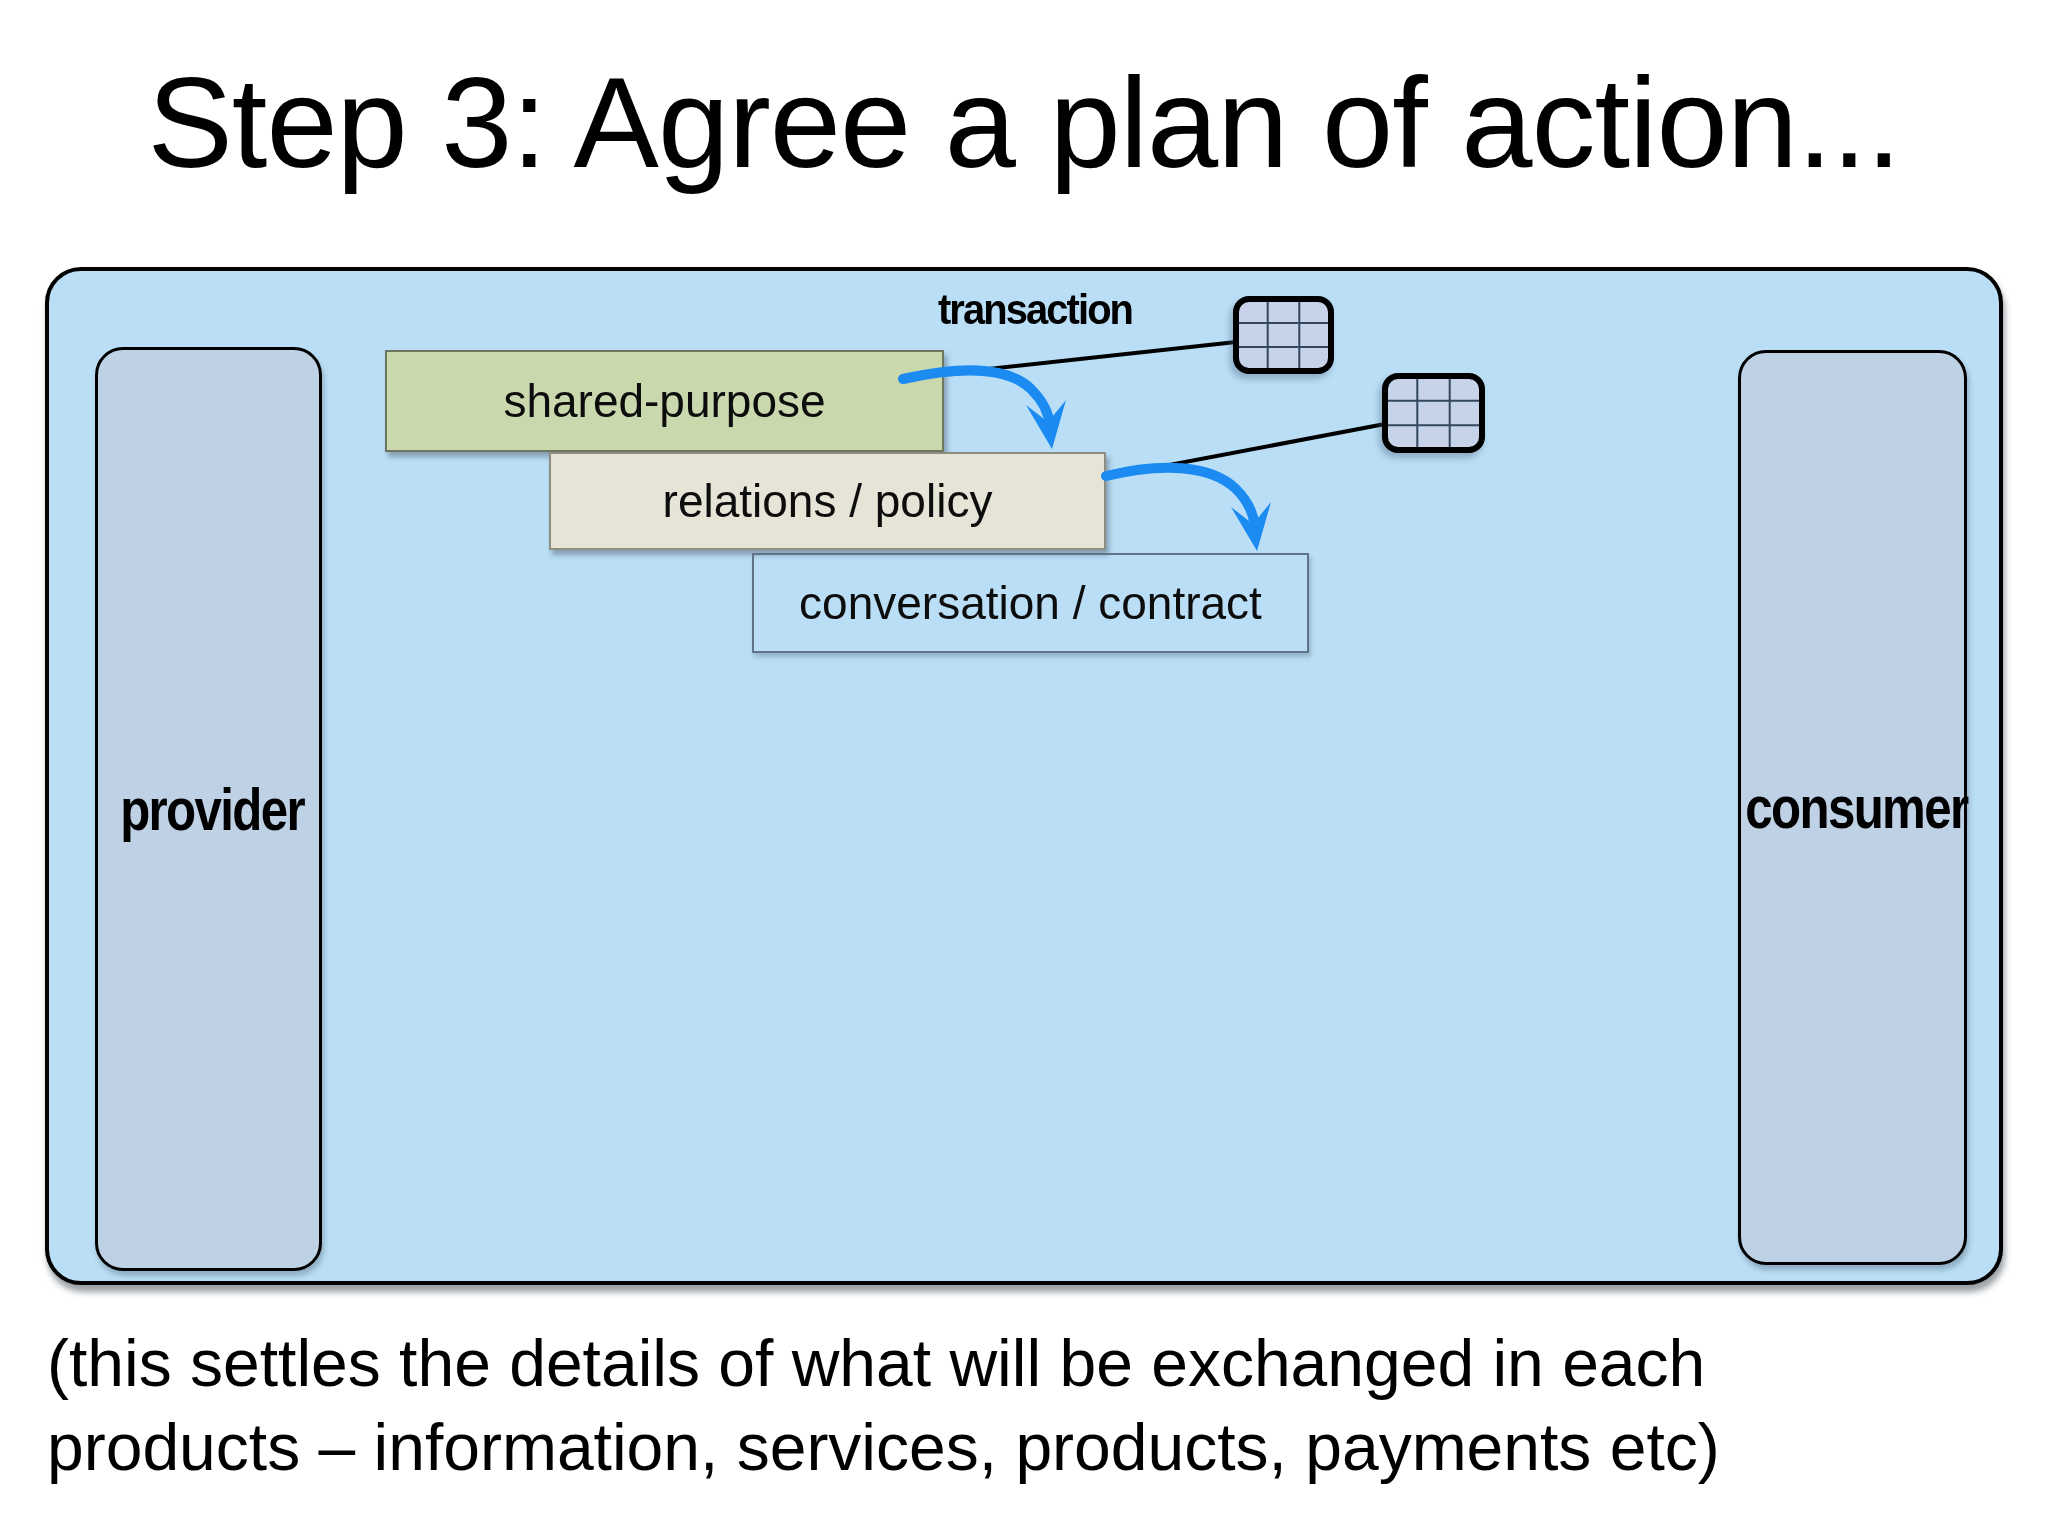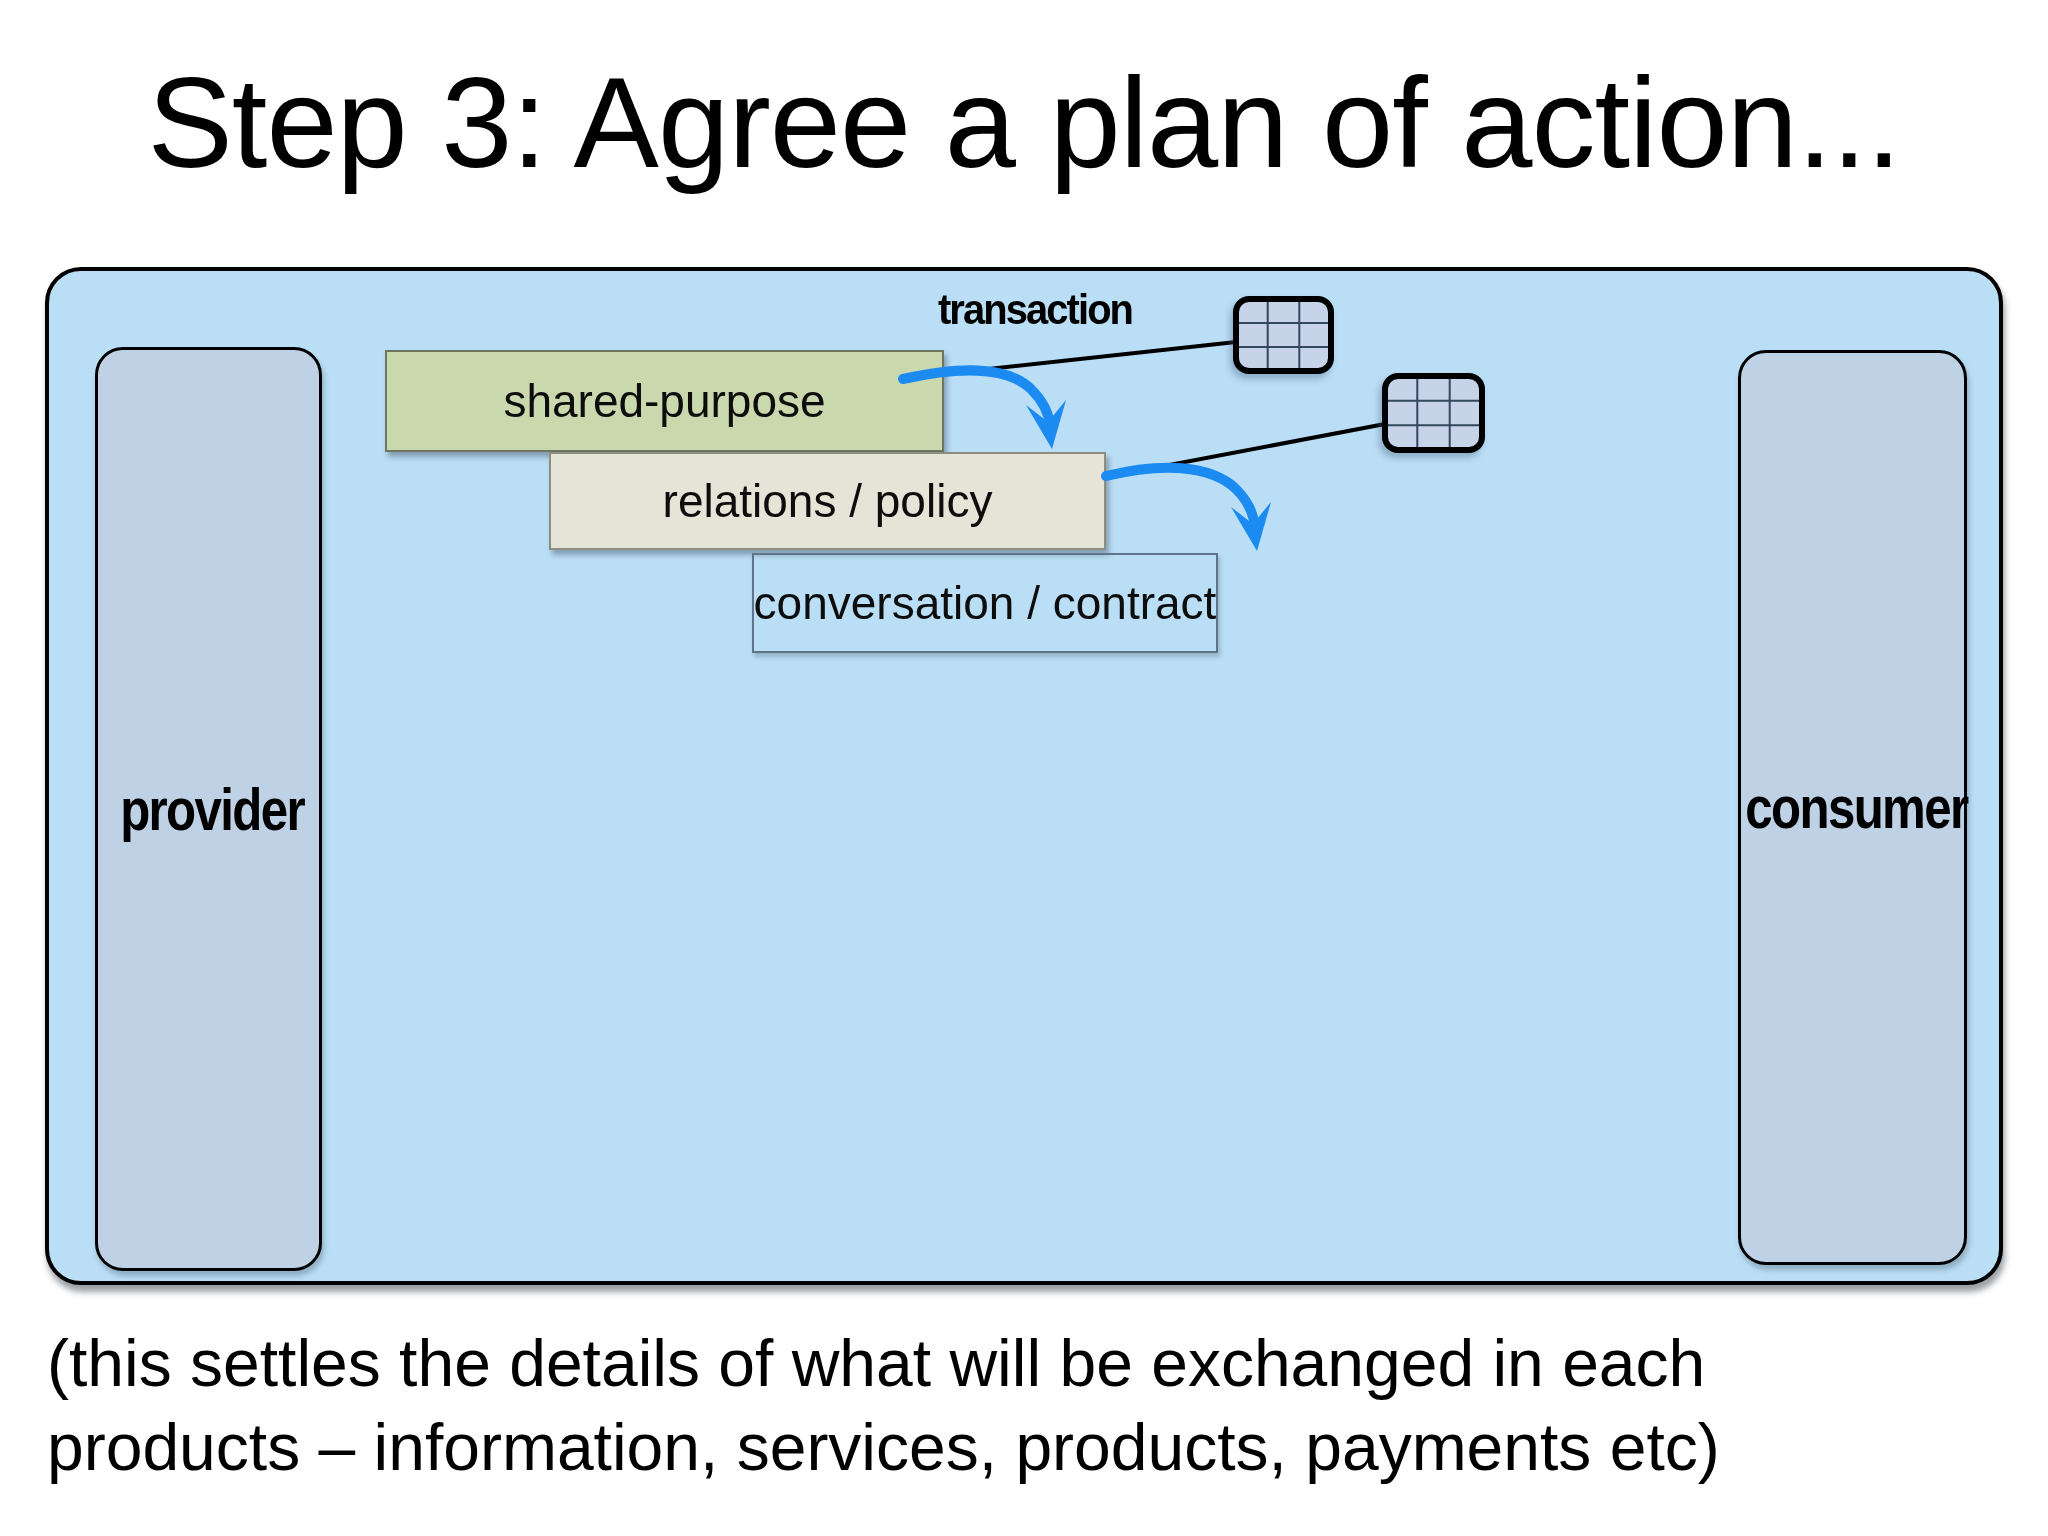--- a/index.html
+++ b/index.html
@@ -40,21 +40,21 @@
     background:#cad8ad; border:2px solid #6e7561;
     box-shadow:3px 5px 5px rgba(70,85,100,.45);
     margin-left:37px;
   }
   #layer-relations {
     left:549px; top:452px; width:557px; height:98px;
     background:#e6e4d6; border:2px solid #8d8d82;
     box-shadow:3px 5px 5px rgba(70,85,100,.45);
   }
   #layer-conversation {
-    left:752px; top:553px; width:466px; height:100px;
+    left:752px; top:553px; width:557px; height:100px;
     background:transparent; border:2px solid #5f7488;
     box-shadow:2px 4px 4px rgba(70,85,100,.3);
   }
   .transaction-label {
     position:absolute; left:905px; top:286px; width:260px;
     text-align:center; font-size:42px; font-weight:bold;
     letter-spacing:-2px; transform:scaleX(0.95); transform-origin:center;
     white-space:nowrap;
   }
   .table-icon { position:absolute; filter:drop-shadow(-3px 5px 3px rgba(80,100,130,.4)); }

